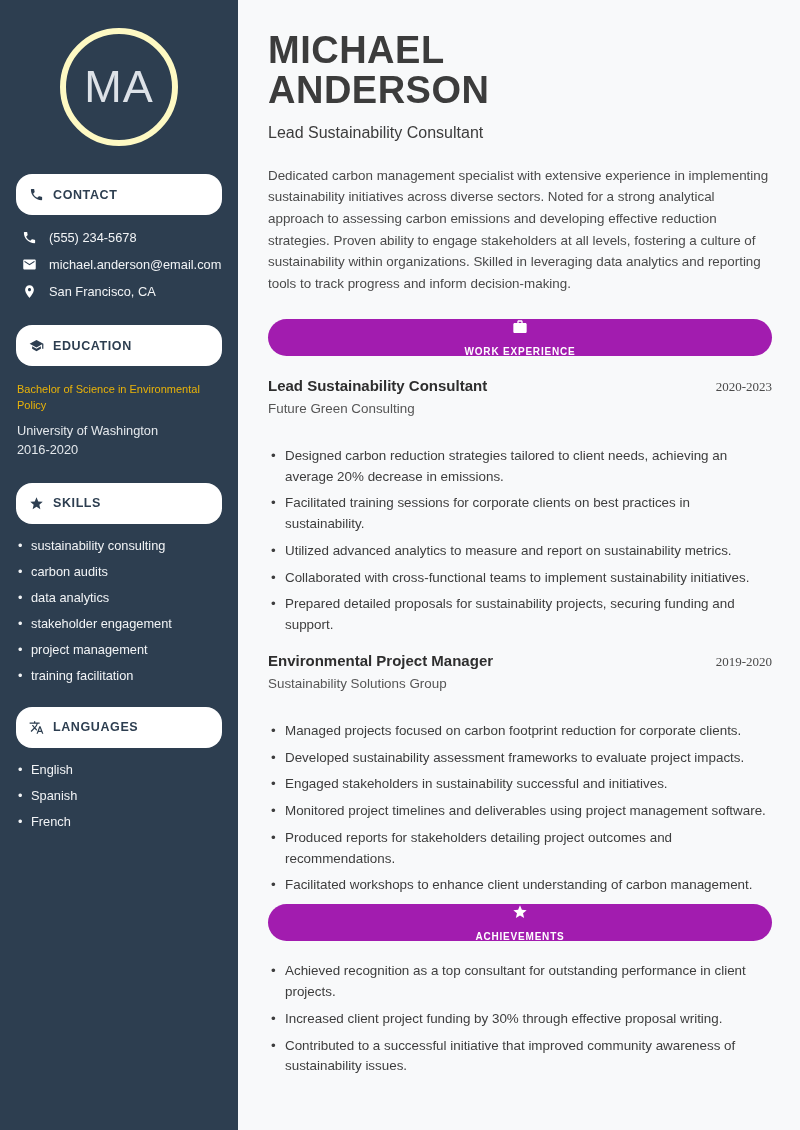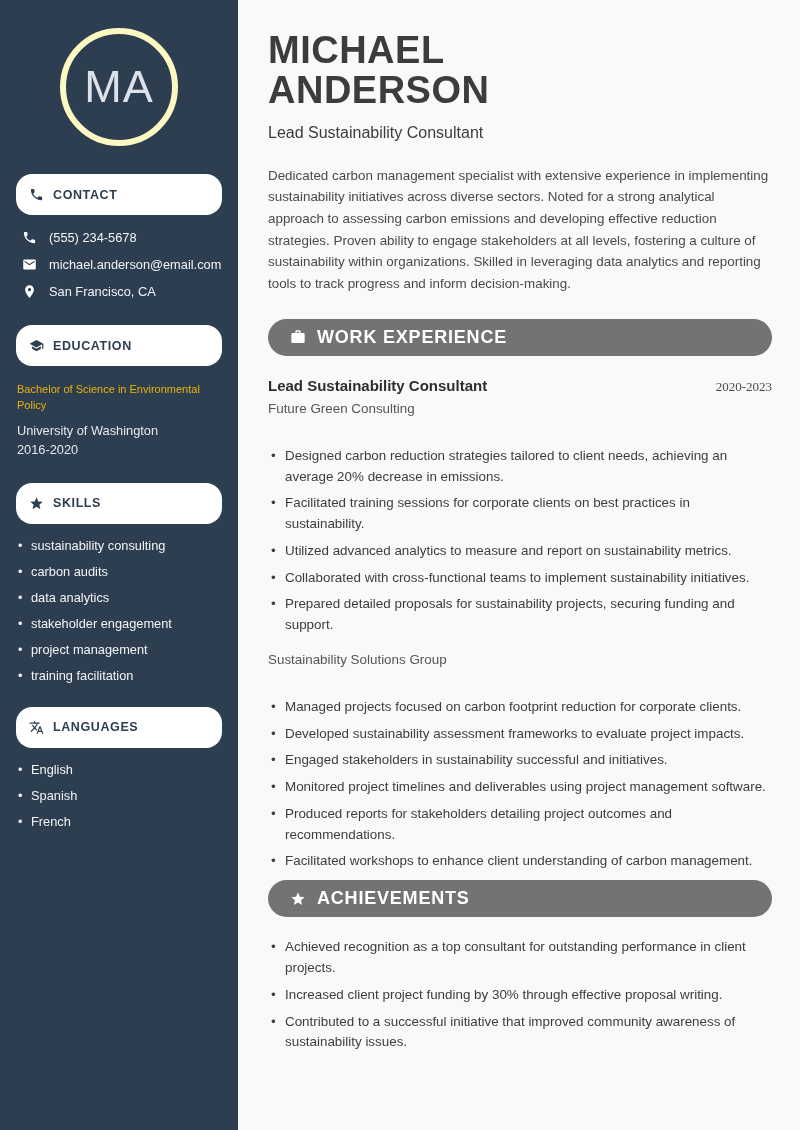--- a/index.html
+++ b/index.html
@@ -51,23 +51,23 @@
   .name {
     font-size: 38px; font-weight: bold; color: #3c3c3c;
     line-height: 1.06; letter-spacing: 0.5px; text-transform: uppercase;
   }
   .job-title-top { font-size: 16px; color: #3c3c3c; margin-top: 13px; }
   .summary {
     margin-top: 23px; font-size: 13.4px; color: #4a4a4a; line-height: 1.62;
   }
 
   .main-pill {
-    margin-top: 24px; background: #737373; color: #ffffff; border-radius: 19px;
+    margin-top: 24px; background: #a21caf; color: #ffffff; border-radius: 19px;
     height: 37px; display: flex; align-items: center; gap: 11px;
-    padding: 0 22px; font-size: 18px; font-weight: bold; letter-spacing: 0.8px;
+    padding: 0 22px; font-size: 10px; font-weight: bold; letter-spacing: 0.8px; flex-direction: column;
   }
   .main-pill svg { width: 16px; height: 16px; fill: #ffffff; flex: 0 0 auto; }
   .main-pill.tight { margin-top: 8px; }
 
   .job { margin-top: 21px; }
   .job + .job { margin-top: 16px; }
   .job-head { display: flex; justify-content: space-between; align-items: baseline; }
   .job-role { font-size: 15px; font-weight: bold; color: #2e2e2e; }
   .job-dates { font-size: 13px; color: #4a4a4a; font-family: Liberation Serif, serif; }
   .job-company { font-size: 13.4px; color: #555555; margin-top: 6px; }
@@ -180,20 +180,24 @@
     <ul class="bullets">
       <li>Designed carbon reduction strategies tailored to client needs, achieving an average 20% decrease in emissions.</li>
       <li>Facilitated training sessions for corporate clients on best practices in sustainability.</li>
       <li>Utilized advanced analytics to measure and report on sustainability metrics.</li>
       <li>Collaborated with cross-functional teams to implement sustainability initiatives.</li>
       <li>Prepared detailed proposals for sustainability projects, securing funding and support.</li>
     </ul>
   </div>
 
   <div class="job">
+    <div class="job-head">
+      <h3 class="job-role">Environmental Project Manager</h3>
+      <span class="job-dates">2019-2020</span>
+    </div>
     <div class="job-company">Sustainability Solutions Group</div>
     <ul class="bullets">
       <li>Managed projects focused on carbon footprint reduction for corporate clients.</li>
       <li>Developed sustainability assessment frameworks to evaluate project impacts.</li>
       <li>Engaged stakeholders in sustainability successful and initiatives.</li>
       <li>Monitored project timelines and deliverables using project management software.</li>
       <li>Produced reports for stakeholders detailing project outcomes and recommendations.</li>
       <li>Facilitated workshops to enhance client understanding of carbon management.</li>
     </ul>
   </div>

